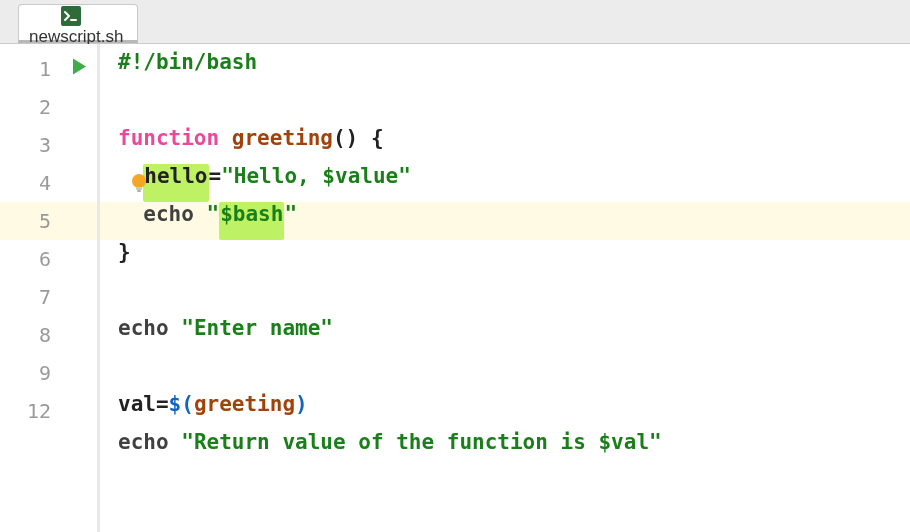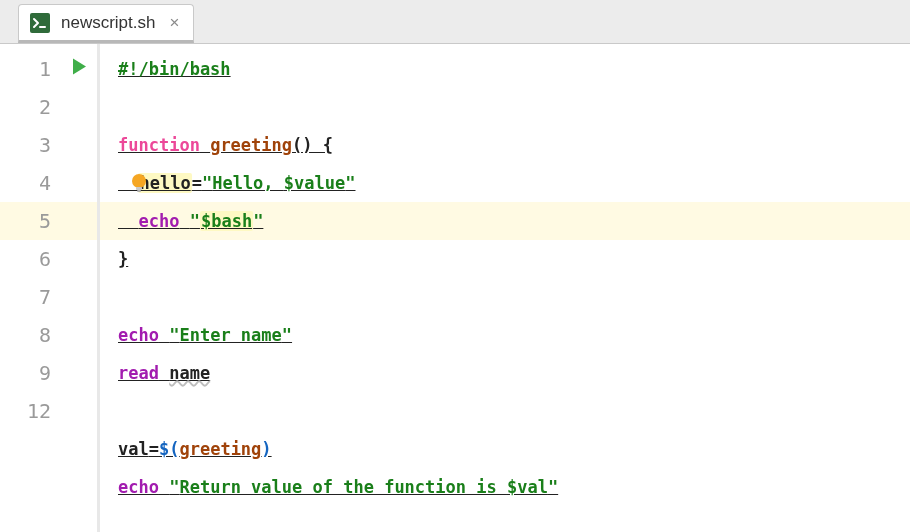--- a/index.html
+++ b/index.html
@@ -28,20 +28,21 @@
     background: #ffffff;
     border: 1px solid #c9c9c9;
     border-bottom: 3px solid #b8b8b8;
     border-top-left-radius: 4px;
     border-top-right-radius: 4px;
     padding: 0 14px 0 10px;
     margin-top: 4px;
     font-family: -apple-system, "Segoe UI", Helvetica, Arial, sans-serif;
     font-size: 17px;
     color: #333;
+    flex-direction: column;
   }
   .tab .file-icon {
     width: 22px; height: 22px;
     margin-right: 10px;
     display: inline-flex;
     align-items: center; justify-content: center;
   }
   .tab .close {
     margin-left: 14px;
     color: #8a8a8a;
@@ -84,46 +85,44 @@
   }
 
   .code {
     flex: 1;
     padding-top: 6px;
     position: relative;
   }
   .code-line {
     height: 38px;
     display: flex;
-    align-items: center;
     padding-left: 18px;
     white-space: pre;
     font-weight: 600;
-    font-size: 17px;
+    font-size: 21px;
     color: #222;
     position: relative;
-    text-decoration: underline;
   }
   .code-line.current {
     background: #fffae3;
   }
 
   .tok-shebang { color: #1a7f1a; font-weight: 700; }
   .tok-keyword { color: #ec4899; font-weight: 700; }
-  .tok-builtin { color: #a21caf; font-weight: 600; }
+  .tok-builtin { color: #404040; font-weight: 600; }
   .tok-func    { color: #a0430a; font-weight: 700; }
   .tok-string  { color: #1a7f1a; font-weight: 700; }
   .tok-var     { color: #1a7f1a; font-weight: 700; }
   .tok-plain   { color: #222; font-weight: 600; }
   .tok-punct   { color: #222; font-weight: 600; }
   .tok-dollar  { color: #1565c0; font-weight: 700; }
   .tok-call    { color: #a0430a; font-weight: 600; }
 
   .hl-var {
-    background: #fef9c3;
+    background: #bef264;
     padding: 0 1px;
     border-radius: 2px;
   }
 
   .wavy {
     text-decoration-line: underline;
     text-decoration-style: wavy;
     text-decoration-color: #bdbdbd;
     text-decoration-thickness: 1.5px;
   }
@@ -223,23 +222,20 @@
     <div class="code-line">
       <span class="tok-punct">}</span>
     </div>
 
     <div class="code-line"></div>
 
     <div class="code-line">
       <span class="tok-builtin">echo</span><span class="tok-plain"> </span><span class="tok-string">"</span><span class="tok-string">Enter name</span><span class="tok-string">"</span>
     </div>
 
-    <div class="code-line">
-      <span class="tok-builtin">read</span><span class="tok-plain"> </span><span class="tok-plain wavy">name</span>
-    </div>
 
     <div class="code-line"></div>
 
     <div class="code-line">
       <span class="tok-plain">val</span><span class="tok-punct">=</span><span class="tok-dollar">$(</span><span class="tok-call">greeting</span><span class="tok-dollar">)</span>
     </div>
 
     <div class="code-line">
       <span class="tok-builtin">echo</span><span class="tok-plain"> </span><span class="tok-string">"</span><span class="tok-string">Return value of the function is </span><span class="tok-var">$val</span><span class="tok-string">"</span>
     </div>

